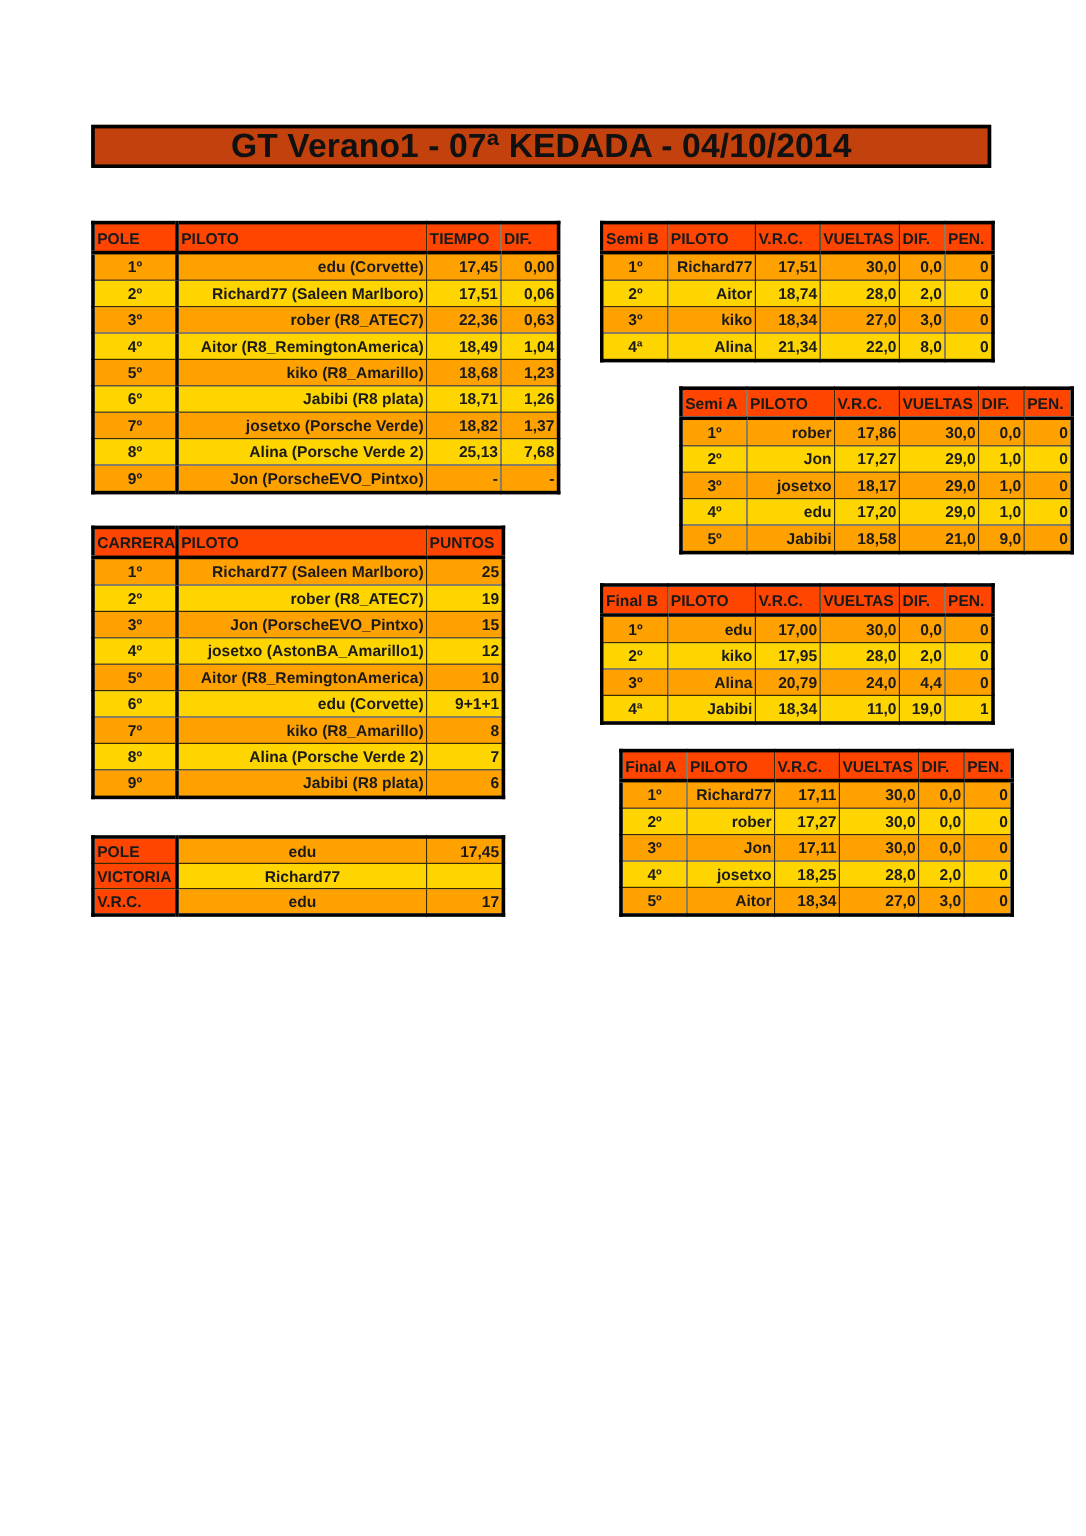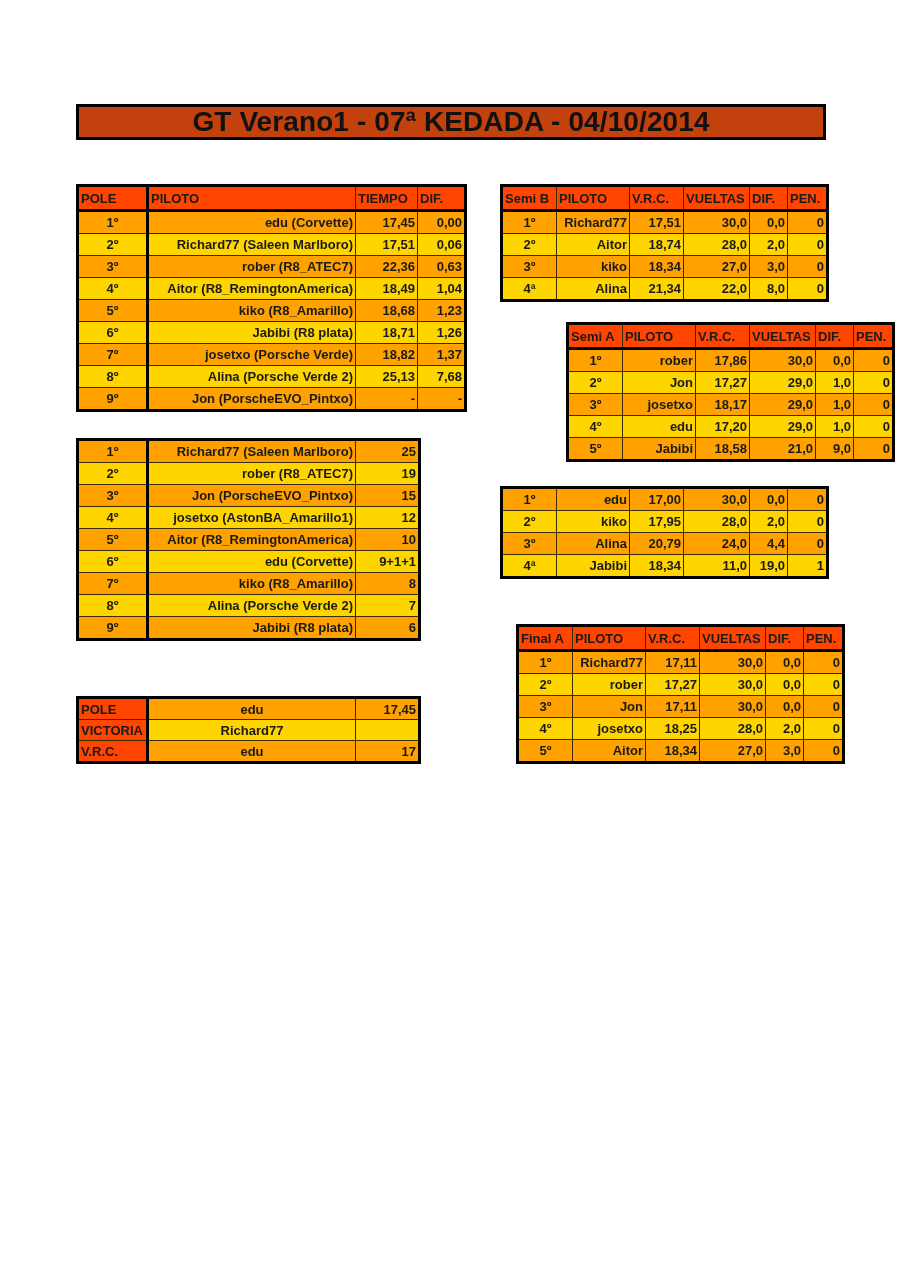--- a/index.html
+++ b/index.html
@@ -100,20 +100,25 @@
 </tbody>
   </table>
 
 <table class="sheet" style="left:76px; top:438px; width:342px;">
   <colgroup>
       <col style="width:70px">
       <col style="width:208px">
       <col style="width:64px">
     </colgroup>
   <tbody>
+      <tr>
+    <th class="sepcol">CARRERA</th>
+    <th>PILOTO</th>
+    <th>PUNTOS</th>
+  </tr>
   <tr class="odd">
     <td class="c sepcol">1º</td>
     <td class="l">Richard77 (Saleen Marlboro)</td>
     <td class="r">25</td>
   </tr>
   <tr class="even">
     <td class="c sepcol">2º</td>
     <td class="l">rober (R8_ATEC7)</td>
     <td class="r">19</td>
   </tr>
@@ -297,20 +302,28 @@
 <table class="sheet" style="left:500px; top:486px; width:326px;">
   <colgroup>
       <col style="width:55px">
       <col style="width:73px">
       <col style="width:54px">
       <col style="width:66px">
       <col style="width:38px">
       <col style="width:40px">
     </colgroup>
   <tbody>
+      <tr>
+    <th>Final B</th>
+    <th>PILOTO</th>
+    <th>V.R.C.</th>
+    <th>VUELTAS</th>
+    <th>DIF.</th>
+    <th>PEN.</th>
+  </tr>
   <tr class="odd">
     <td class="c">1º</td>
     <td class="l">edu</td>
     <td class="r">17,00</td>
     <td class="r">30,0</td>
     <td class="r">0,0</td>
     <td class="r">0</td>
   </tr>
   <tr class="even">
     <td class="c">2º</td>

